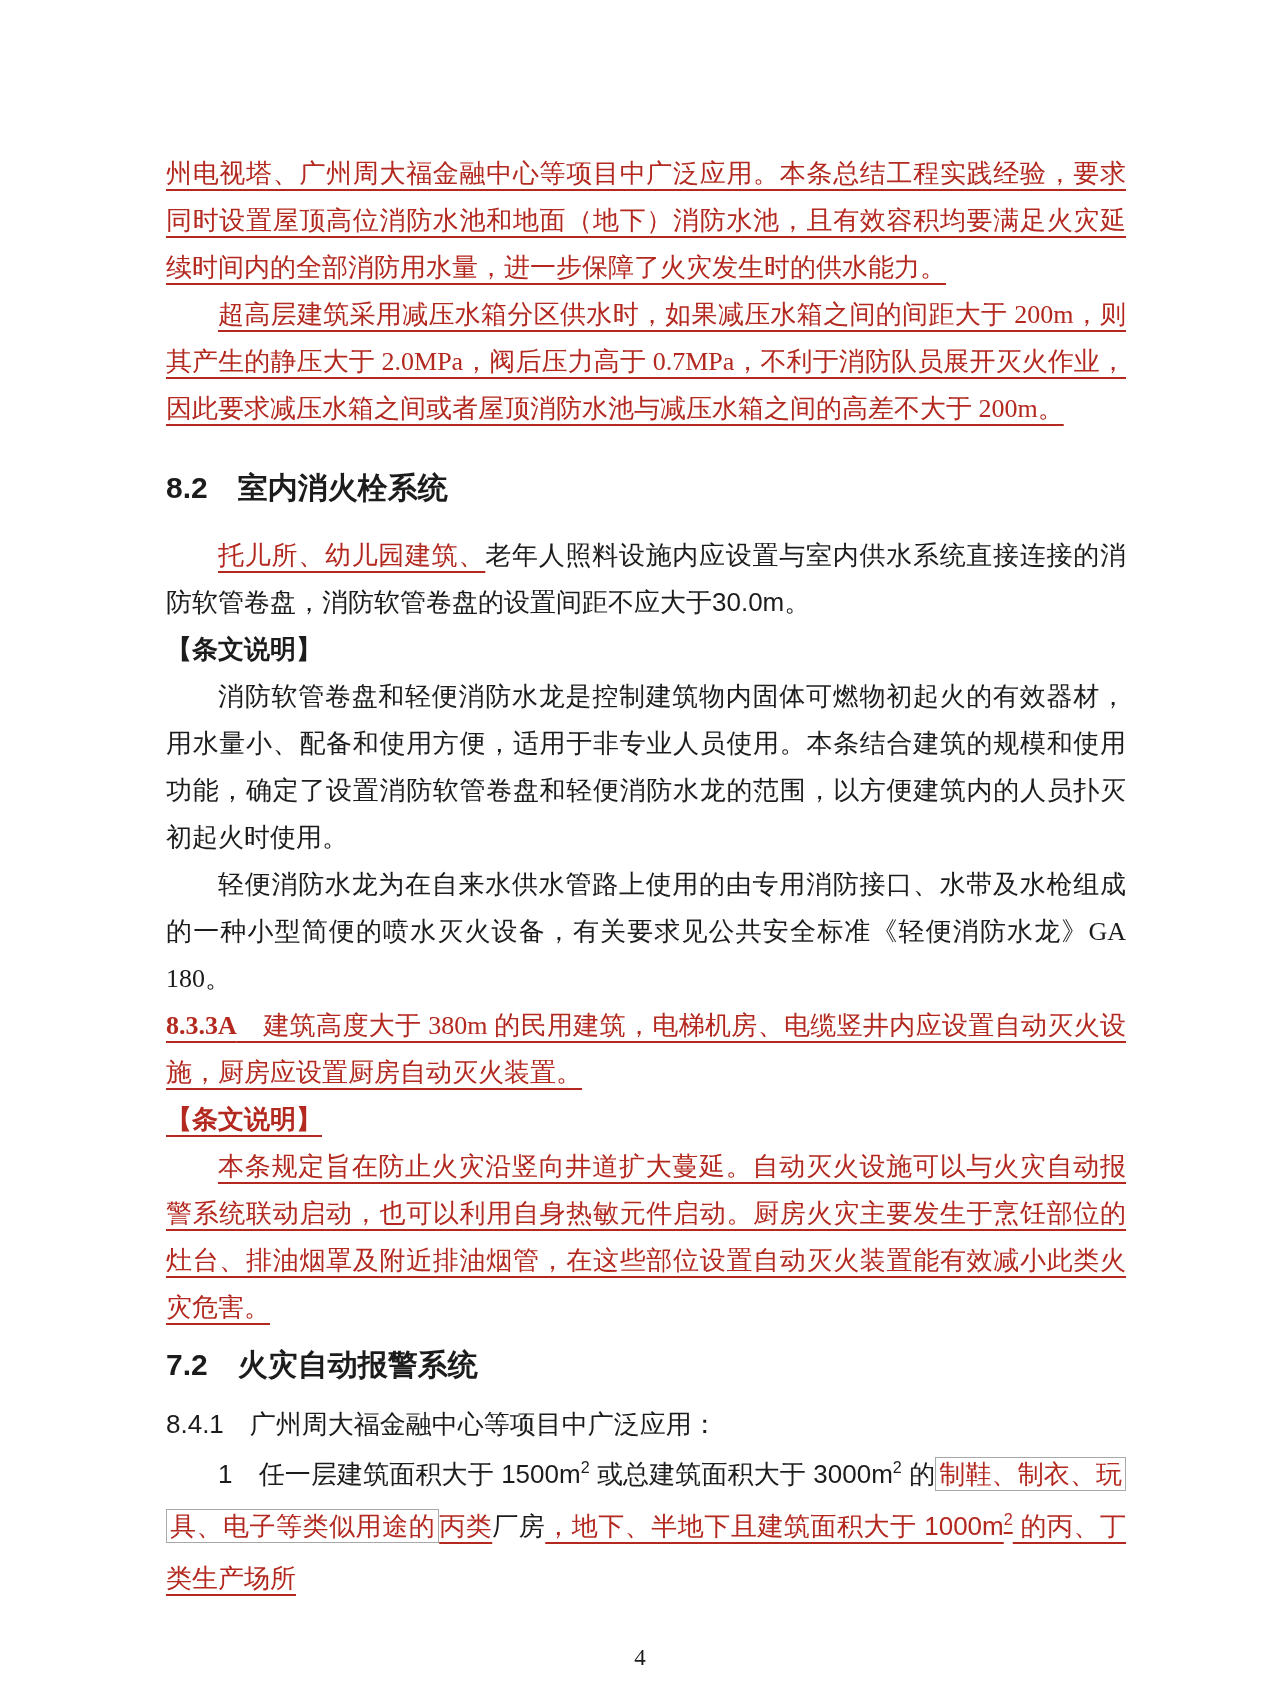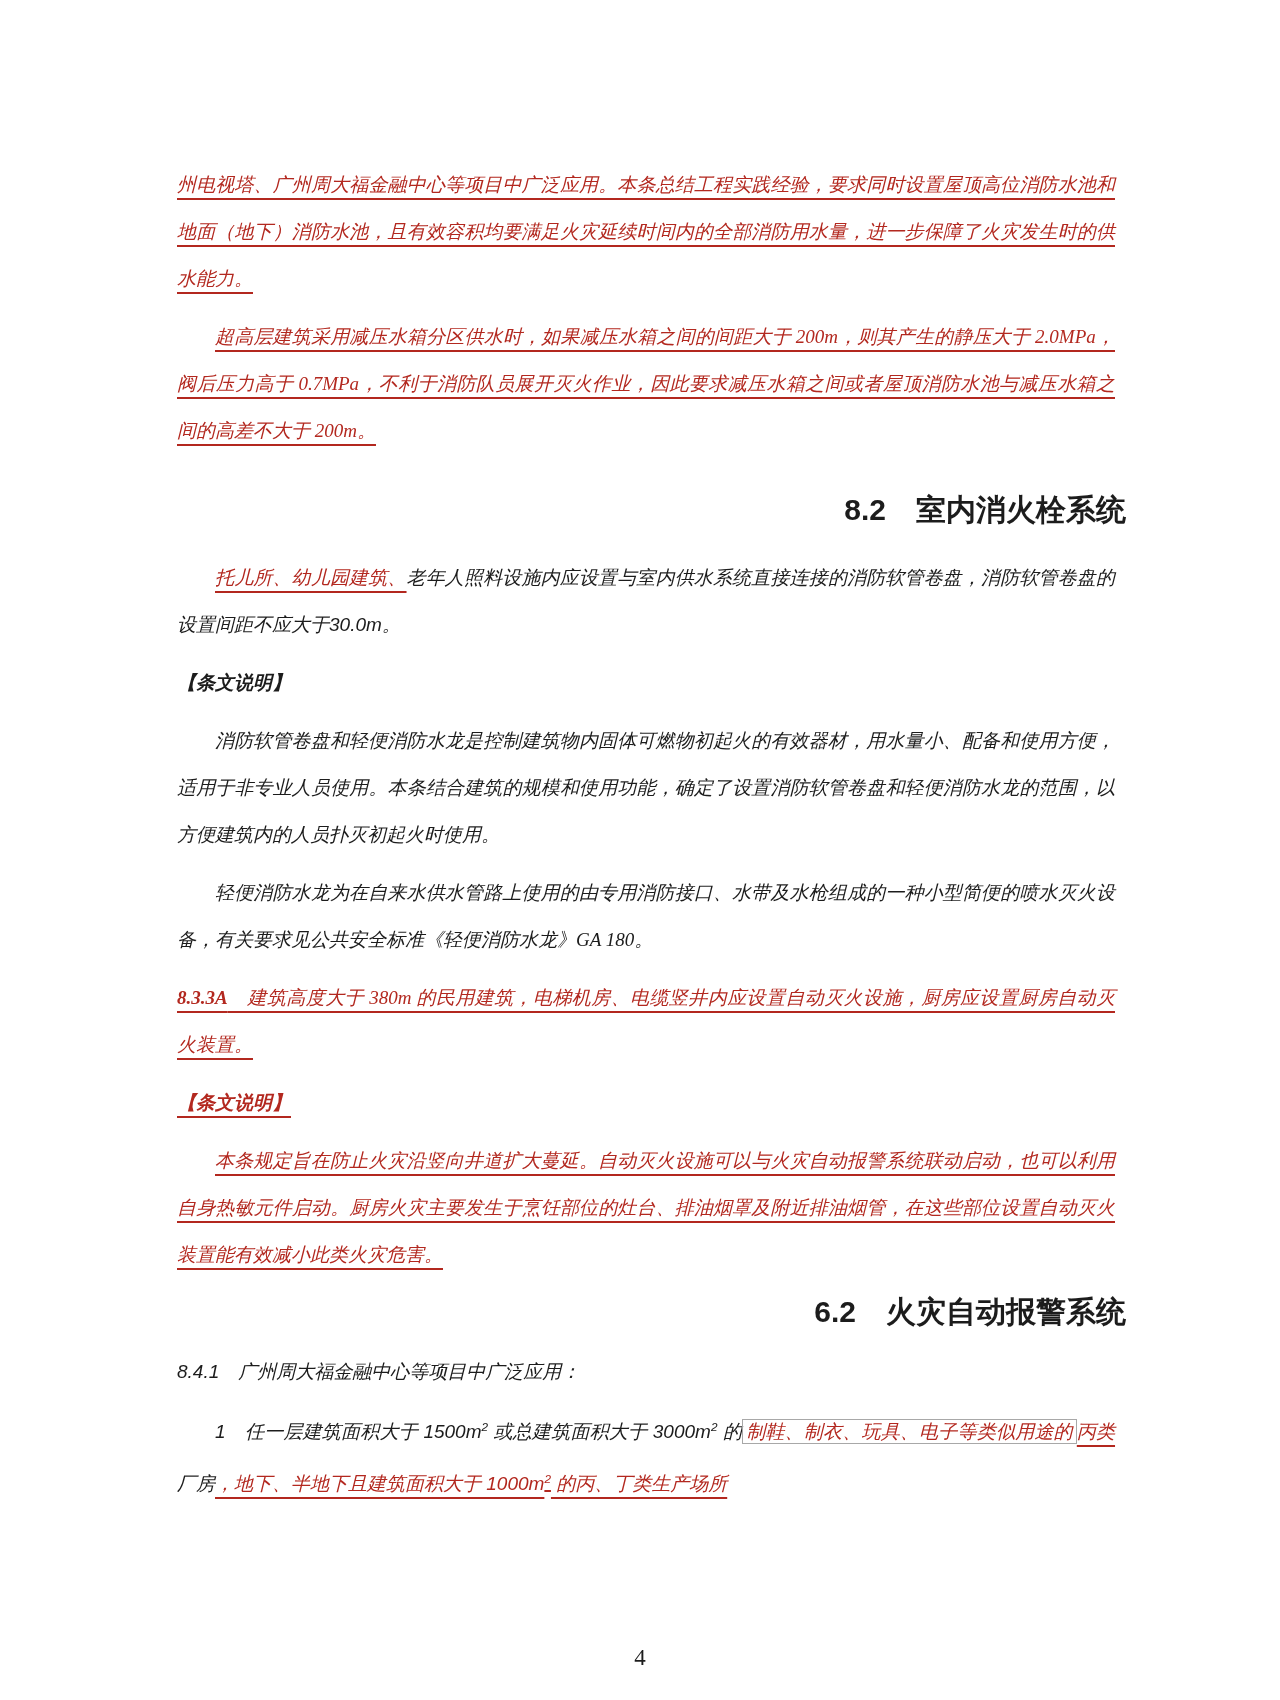--- a/index.html
+++ b/index.html
@@ -4,29 +4,28 @@
 <style>
   html,body{margin:0;padding:0;}
   body{
     width:1280px;height:1700px;background:#ffffff;position:relative;overflow:hidden;
     font-family:"Liberation Serif","DejaVu Serif",serif;color:#1c1c1c;
   }
   .content{
     position:absolute;left:166px;top:150px;width:960px;
   }
   .para{
-    font-size:19px;line-height:47px;text-align:justify;margin:11px;
+    font-size:26px;line-height:47px;text-align:justify;margin:0;
     font-family:"Liberation Serif","DejaVu Serif",serif;
-    font-style:italic;
   }
   .para.sans{font-family:"Liberation Sans","DejaVu Sans",sans-serif;}
   .para.indent{text-indent:2em;}
   .para.bold{font-weight:bold;}
   .heading{
-    font-size:30px;font-weight:bold;text-align:right;line-height:44px;
+    font-size:30px;font-weight:bold;text-align:left;line-height:44px;
     margin:34px 0 22px 0;font-family:"Liberation Sans","DejaVu Sans",sans-serif;
   }
   .b-h84{margin:12px 0 14px 0;}
   .b-item1{line-height:52px;}
   .b-p841{margin-top:4px;}
   .run.red{color:#b3281f;}
   .run.ul{
     text-decoration:underline;
     text-decoration-thickness:1.5px;
     text-underline-offset:7px;
@@ -51,18 +50,18 @@
     <div class="para serif"><span class="run red ul">州电视塔、广州周大福金融中心等项目中广泛应用。本条总结工程实践经验，要求同时设置屋顶高位消防水池和地面（地下）消防水池，且有效容积均要满足火灾延续时间内的全部消防用水量，进一步保障了火灾发生时的供水能力。</span></div>
     <div class="para serif indent"><span class="run red ul">超高层建筑采用减压水箱分区供水时，如果减压水箱之间的间距大于 200m，则其产生的静压大于 2.0MPa，阀后压力高于 0.7MPa，不利于消防队员展开灭火作业，因此要求减压水箱之间或者屋顶消防水池与减压水箱之间的高差不大于 200m。</span></div>
     <div class="heading"><span class="run">8.2　室内消火栓系统</span></div>
     <div class="para sans indent"><span class="run red ul">托儿所、幼儿园建筑、</span><span class="run">老年人照料设施内应设置与室内供水系统直接连接的消防软管卷盘，消防软管卷盘的设置间距不应大于30.0m。</span></div>
     <div class="para sans bold"><span class="run">【条文说明】</span></div>
     <div class="para serif indent"><span class="run">消防软管卷盘和轻便消防水龙是控制建筑物内固体可燃物初起火的有效器材，用水量小、配备和使用方便，适用于非专业人员使用。本条结合建筑的规模和使用功能，确定了设置消防软管卷盘和轻便消防水龙的范围，以方便建筑内的人员扑灭初起火时使用。</span></div>
     <div class="para serif indent"><span class="run">轻便消防水龙为在自来水供水管路上使用的由专用消防接口、水带及水枪组成的一种小型简便的喷水灭火设备，有关要求见公共安全标准《轻便消防水龙》GA 180。</span></div>
     <div class="para serif"><span class="run red ul bold">8.3.3A</span><span class="run red ul">　建筑高度大于 380m 的民用建筑，电梯机房、电缆竖井内应设置自动灭火设施，厨房应设置厨房自动灭火装置。</span></div>
     <div class="para sans bold"><span class="run red ul">【条文说明】</span></div>
     <div class="para serif indent"><span class="run red ul">本条规定旨在防止火灾沿竖向井道扩大蔓延。自动灭火设施可以与火灾自动报警系统联动启动，也可以利用自身热敏元件启动。厨房火灾主要发生于烹饪部位的灶台、排油烟罩及附近排油烟管，在这些部位设置自动灭火装置能有效减小此类火灾危害。</span></div>
-    <div class="heading b-h84"><span class="run">6.2　火灾自动报警系统</span></div>
+    <div class="heading b-h84"><span class="run">7.2　火灾自动报警系统</span></div>
     <div class="para sans b-p841"><span class="run">8.4.1　广州周大福金融中心等项目中广泛应用：</span></div>
     <div class="para sans indent b-item1"><span class="run">1　任一层建筑面积大于 1500m</span><sup class="run">2</sup><span class="run"> 或总建筑面积大于 3000m</span><sup class="run">2</sup><span class="run"> 的</span><span class="run red boxed">制鞋、制衣、玩具、电子等类似用途的</span><span class="run red ul">丙类</span><span class="run">厂房</span><span class="run red ul">，地下、半地下且建筑面积大于 1000m</span><sup class="run red ul">2</sup><span class="run red ul"> 的丙、丁类生产场所</span></div>
   </div>
 
 <div class="page-footer">4</div>
 
 </body></html>

